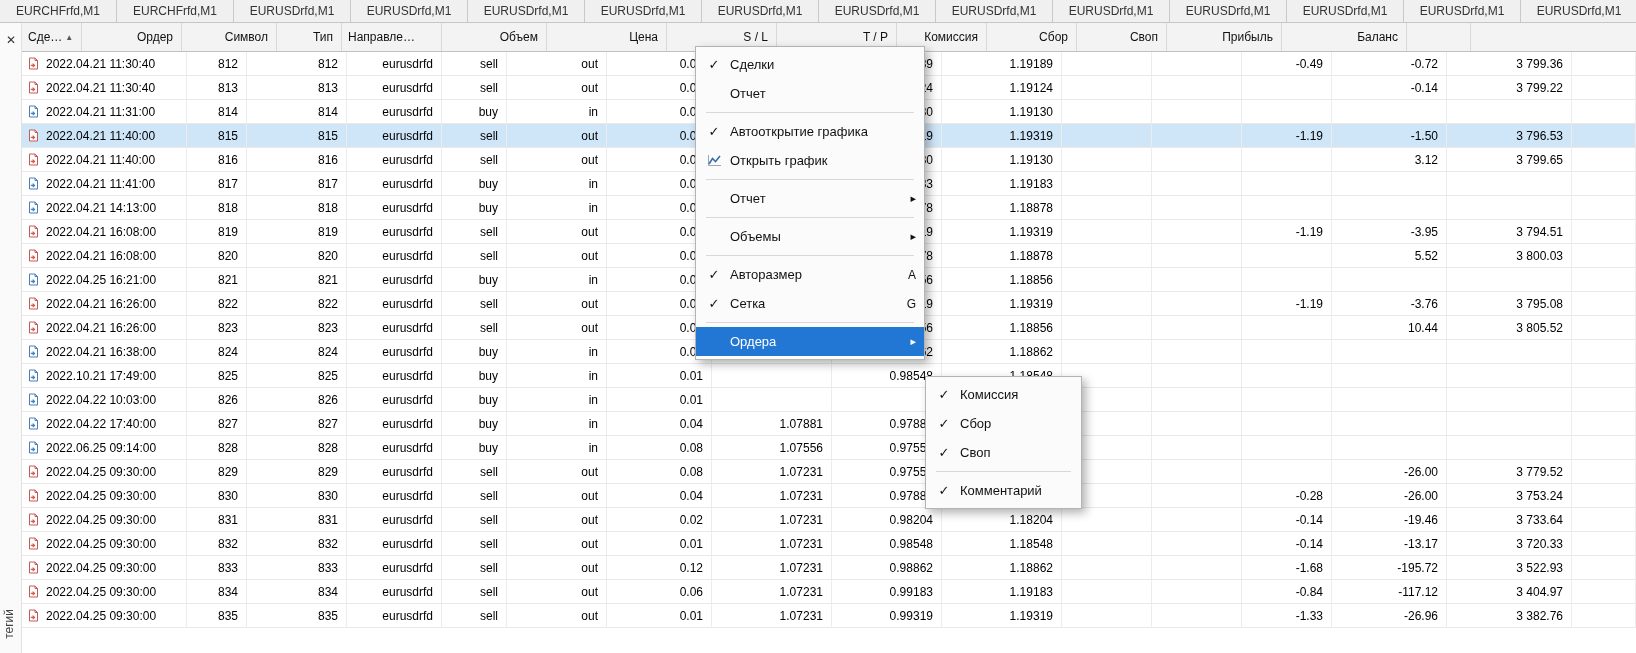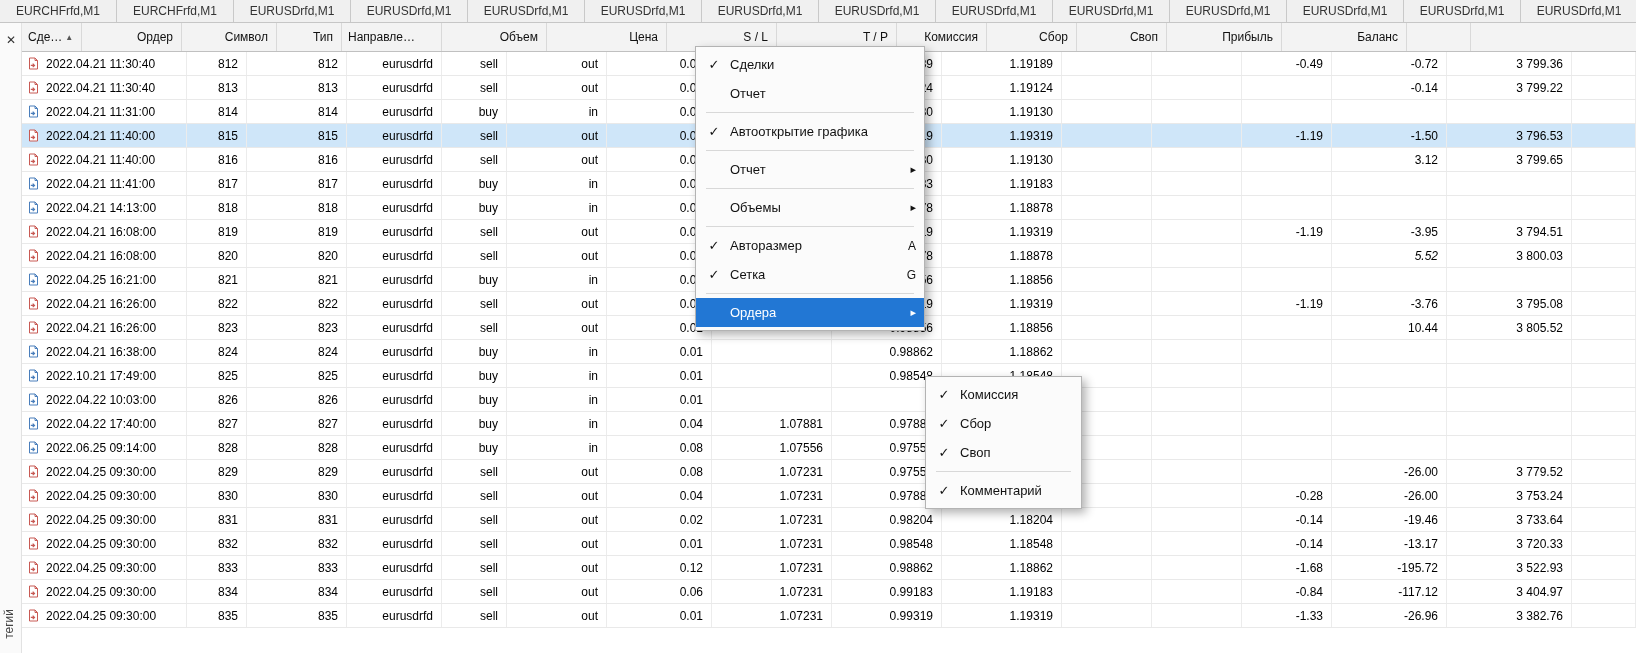--- a/index.html
+++ b/index.html
@@ -354,21 +354,21 @@
             <div class="cell" style="width: 95px;">eurusdrfd</div>
             <div class="cell" style="width: 65px;">sell</div>
             <div class="cell" style="width: 100px;">out</div>
             <div class="cell" style="width: 105px;">0.01</div>
             <div class="cell" style="width: 120px;"></div>
             <div class="cell" style="width: 110px;">0.98878</div>
             <div class="cell" style="width: 120px;">1.18878</div>
             <div class="cell" style="width: 90px;"></div>
             <div class="cell" style="width: 90px;"></div>
             <div class="cell" style="width: 90px;"></div>
-            <div class="cell" style="width: 115px; font-style: italic;">5.52</div>
+            <div class="cell" style="width: 115px;">5.52</div>
             <div class="cell" style="width: 125px;">3 800.03</div>
             <div class="cell" style="width: 64px;"></div>
           </div>
           <div class="trow">
             <div class="cell al" style="width: 165px;">
               <span class="deal-ic buy">
                 <svg width="13" height="13" viewBox="0 0 13 13">
                   <path d="M2.5 1 h5.5 l2.5 2.5 V12 H2.5 Z" fill="#fff" stroke="currentColor"></path>
                   <path d="M8 1 v2.5 h2.5" fill="none" stroke="currentColor"></path>
                   <path d="M3.8 8.4 h3.4 M5.7 6.6 l1.8 1.8 -1.8 1.8" fill="none" stroke="currentColor" stroke-width="1.2"></path>
@@ -784,20 +784,30 @@
         <span class="mi-check"></span>
         <span class="mi-label">Отчет</span>
         <span class="mi-right"></span>
       </div>
       <div class="msep"></div>
       <div class="mi">
         <span class="mi-check">✓</span>
         <span class="mi-label">Автооткрытие графика</span>
         <span class="mi-right"></span>
       </div>
+      <div class="mi">
+        <span class="mi-check">
+          <svg width="15" height="13" viewBox="0 0 15 13">
+            <polyline points="1.5,1 1.5,11.5 14,11.5" fill="none" stroke="#9aa7b8" stroke-width="1"></polyline>
+            <polyline points="2,10 5.5,4.5 8.5,7.5 13,2" fill="none" stroke="#3a6fb0" stroke-width="1.6"></polyline>
+          </svg>
+        </span>
+        <span class="mi-label">Открыть график</span>
+        <span class="mi-right"></span>
+      </div>
       <div class="msep"></div>
       <div class="mi">
         <span class="mi-check"></span>
         <span class="mi-label">Отчет</span>
         <span class="mi-right arrow">▸</span>
       </div>
       <div class="msep"></div>
       <div class="mi">
         <span class="mi-check"></span>
         <span class="mi-label">Объемы</span>

